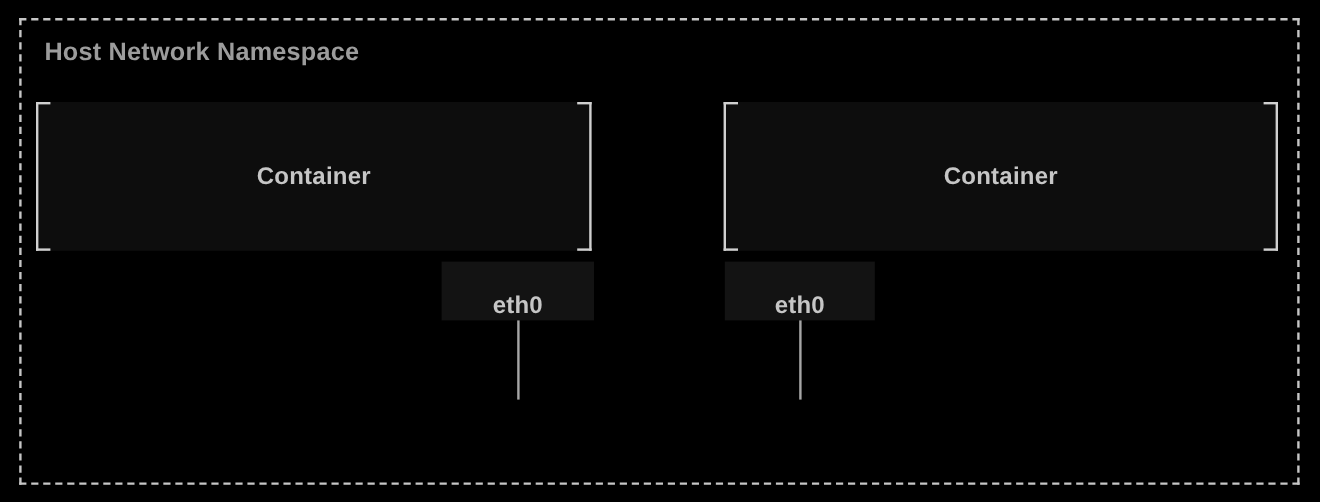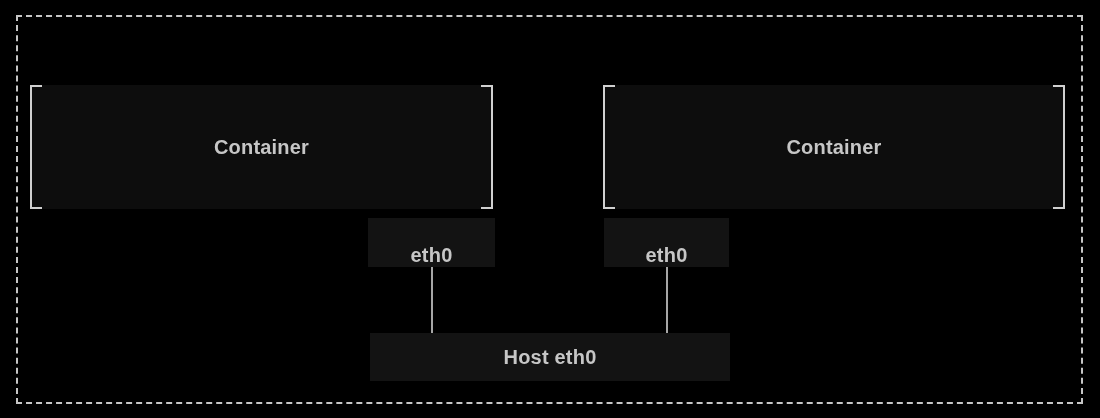--- a/index.html
+++ b/index.html
@@ -106,20 +106,21 @@
   .edge-right { left: 666px; }
   .node-label { position: relative; }
 </style>
 </head>
 <body>
 
 <div class="stage">
 
   <div class="namespace-box"></div>
 
+  <div class="ns-title">Host Network Namespace</div>
 
   <div class="node container-node container-left">
     <span class="bracket bracket-left"></span>
     <span class="bracket bracket-right"></span>
     <span class="node-label">Container</span>
   </div>
 
   <div class="node container-node container-right">
     <span class="bracket bracket-left"></span>
     <span class="bracket bracket-right"></span>
@@ -131,17 +132,14 @@
   </div>
 
   <div class="node port-node port-right">
     <span class="node-label">eth0</span>
   </div>
 
   <div class="edge edge-left"></div>
 
   <div class="edge edge-right"></div>
 
-  <div class="node host-node">
-    <span class="node-label">Host eth0</span>
-  </div>
 
 </div>
 
 </body></html>

